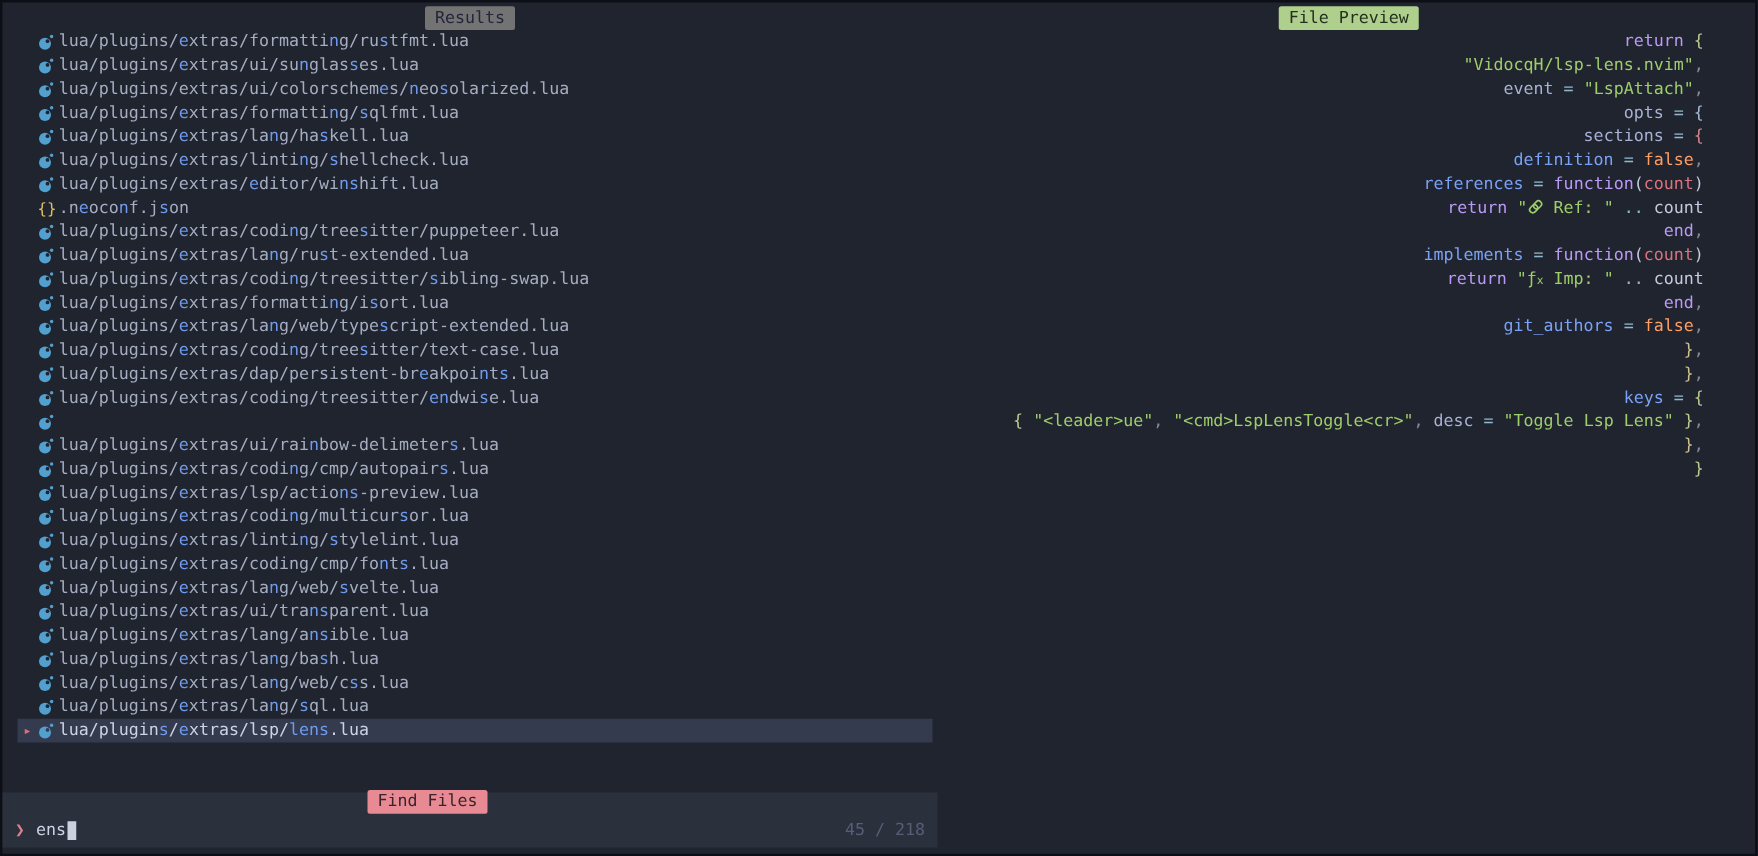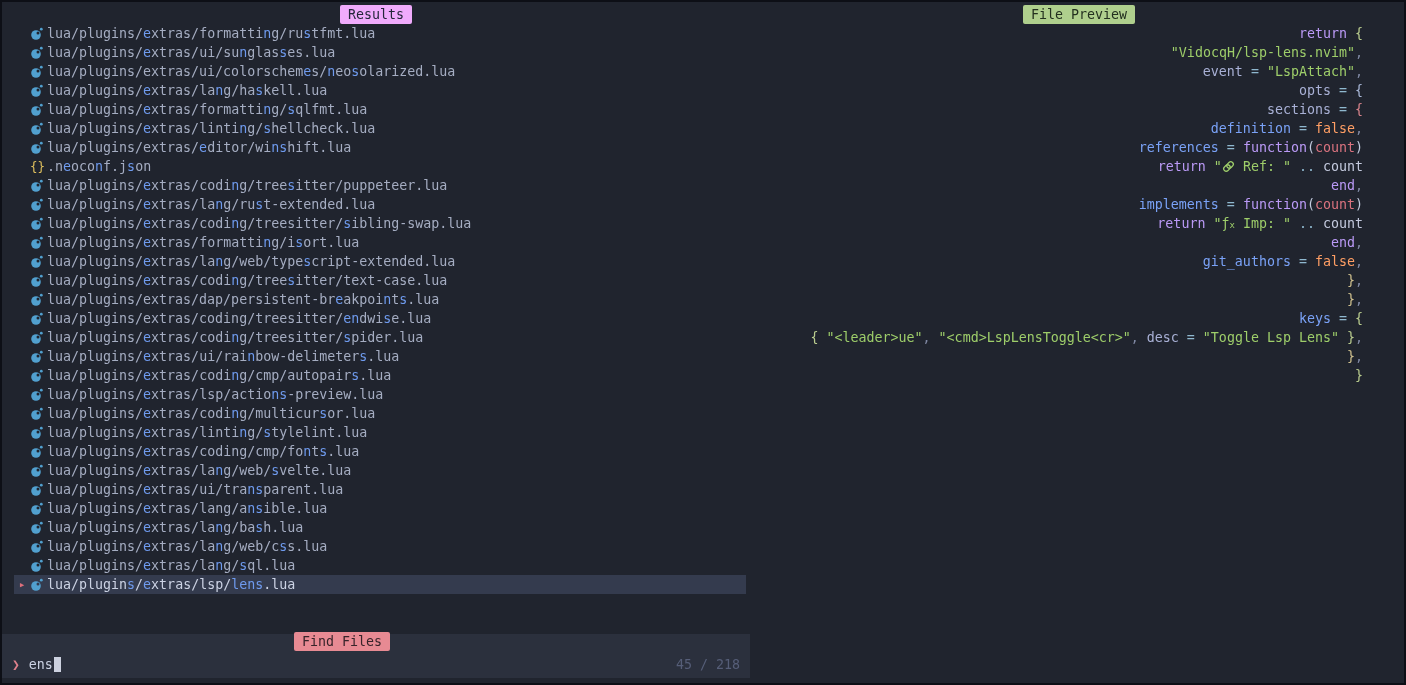--- a/index.html
+++ b/index.html
@@ -52,21 +52,21 @@
     background:var(--cursor);vertical-align:text-bottom;
   }
   .counter{margin-left:auto;color:var(--dim);}
 </style>
 </head>
 <body>
 
 <div class="screen">
 
   <div class="badge-row" style="left:0;top:3px;width:748px;">
-    <span class="badge badge-results" style="background: #f0abfc; color: rgb(35, 38, 58);">Results</span>
+    <span class="badge badge-results" style="background: #737373; color: rgb(35, 38, 58);">Results</span>
   </div>
 
   <div class="badge-row" style="left:750px;top:3px;width:654px;">
     <span class="badge badge-preview" style="background: rgb(175, 207, 141); color: rgb(35, 48, 31);">File Preview</span>
   </div>
 
   <div class="results-list" id="results">
       <div class="row"><span class="caret">▸</span><span class="ficon"><svg width="13" height="14" viewBox="0 0 13 14">
             <circle cx="6" cy="8" r="4.8" fill="#51a0cf"></circle>
             <circle cx="8" cy="5.9" r="1.5" fill="#20242e"></circle>
@@ -79,26 +79,26 @@
           </svg></span><span><span>lua/plugins/</span><span class="match">e</span><span>xtras/ui/su</span><span class="match">n</span><span>glas</span><span class="match">s</span><span>es.lua</span></span></div>
       <div class="row"><span class="caret">▸</span><span class="ficon"><svg width="13" height="14" viewBox="0 0 13 14">
             <circle cx="6" cy="8" r="4.8" fill="#51a0cf"></circle>
             <circle cx="8" cy="5.9" r="1.5" fill="#20242e"></circle>
             <circle cx="11.3" cy="2.2" r="1.4" fill="#51a0cf"></circle>
           </svg></span><span><span>lua/plugins/extras/ui/colorschem</span><span class="match">e</span><span>s/</span><span class="match">n</span><span>eo</span><span class="match">s</span><span>olarized.lua</span></span></div>
       <div class="row"><span class="caret">▸</span><span class="ficon"><svg width="13" height="14" viewBox="0 0 13 14">
             <circle cx="6" cy="8" r="4.8" fill="#51a0cf"></circle>
             <circle cx="8" cy="5.9" r="1.5" fill="#20242e"></circle>
             <circle cx="11.3" cy="2.2" r="1.4" fill="#51a0cf"></circle>
+          </svg></span><span><span>lua/plugins/</span><span class="match">e</span><span>xtras/formatti</span><span class="match">n</span><span>g/</span><span class="match">s</span><span>qlfmt.lua</span></span></div>
+      <div class="row"><span class="caret">▸</span><span class="ficon"><svg width="13" height="14" viewBox="0 0 13 14">
+            <circle cx="6" cy="8" r="4.8" fill="#51a0cf"></circle>
+            <circle cx="8" cy="5.9" r="1.5" fill="#20242e"></circle>
+            <circle cx="11.3" cy="2.2" r="1.4" fill="#51a0cf"></circle>
           </svg></span><span><span>lua/plugins/</span><span class="match">e</span><span>xtras/la</span><span class="match">n</span><span>g/ha</span><span class="match">s</span><span>kell.lua</span></span></div>
-      <div class="row"><span class="caret">▸</span><span class="ficon"><svg width="13" height="14" viewBox="0 0 13 14">
-            <circle cx="6" cy="8" r="4.8" fill="#51a0cf"></circle>
-            <circle cx="8" cy="5.9" r="1.5" fill="#20242e"></circle>
-            <circle cx="11.3" cy="2.2" r="1.4" fill="#51a0cf"></circle>
-          </svg></span><span><span>lua/plugins/</span><span class="match">e</span><span>xtras/formatti</span><span class="match">n</span><span>g/</span><span class="match">s</span><span>qlfmt.lua</span></span></div>
       <div class="row"><span class="caret">▸</span><span class="ficon"><svg width="13" height="14" viewBox="0 0 13 14">
             <circle cx="6" cy="8" r="4.8" fill="#51a0cf"></circle>
             <circle cx="8" cy="5.9" r="1.5" fill="#20242e"></circle>
             <circle cx="11.3" cy="2.2" r="1.4" fill="#51a0cf"></circle>
           </svg></span><span><span>lua/plugins/</span><span class="match">e</span><span>xtras/linti</span><span class="match">n</span><span>g/</span><span class="match">s</span><span>hellcheck.lua</span></span></div>
       <div class="row"><span class="caret">▸</span><span class="ficon"><svg width="13" height="14" viewBox="0 0 13 14">
             <circle cx="6" cy="8" r="4.8" fill="#51a0cf"></circle>
             <circle cx="8" cy="5.9" r="1.5" fill="#20242e"></circle>
             <circle cx="11.3" cy="2.2" r="1.4" fill="#51a0cf"></circle>
           </svg></span><span><span>lua/plugins/extras/</span><span class="match">e</span><span>ditor/wi</span><span class="match">n</span><span class="match">s</span><span>hift.lua</span></span></div>
@@ -140,21 +140,21 @@
           </svg></span><span><span>lua/plugins/extras/dap/persistent-br</span><span class="match">e</span><span>akpoi</span><span class="match">n</span><span>t</span><span class="match">s</span><span>.lua</span></span></div>
       <div class="row"><span class="caret">▸</span><span class="ficon"><svg width="13" height="14" viewBox="0 0 13 14">
             <circle cx="6" cy="8" r="4.8" fill="#51a0cf"></circle>
             <circle cx="8" cy="5.9" r="1.5" fill="#20242e"></circle>
             <circle cx="11.3" cy="2.2" r="1.4" fill="#51a0cf"></circle>
           </svg></span><span><span>lua/plugins/extras/coding/treesitter/</span><span class="match">e</span><span class="match">n</span><span>dwi</span><span class="match">s</span><span>e.lua</span></span></div>
       <div class="row"><span class="caret">▸</span><span class="ficon"><svg width="13" height="14" viewBox="0 0 13 14">
             <circle cx="6" cy="8" r="4.8" fill="#51a0cf"></circle>
             <circle cx="8" cy="5.9" r="1.5" fill="#20242e"></circle>
             <circle cx="11.3" cy="2.2" r="1.4" fill="#51a0cf"></circle>
-          </svg></span><span><span>lua/plugins/</span><span class="match">e</span><span>xtras/codi</span><span class="match">n</span><span>g/treesitter/</span><span class="match">s</span><span>pider.lua</span></span></div>
+          </svg></span></div>
       <div class="row"><span class="caret">▸</span><span class="ficon"><svg width="13" height="14" viewBox="0 0 13 14">
             <circle cx="6" cy="8" r="4.8" fill="#51a0cf"></circle>
             <circle cx="8" cy="5.9" r="1.5" fill="#20242e"></circle>
             <circle cx="11.3" cy="2.2" r="1.4" fill="#51a0cf"></circle>
           </svg></span><span><span>lua/plugins/</span><span class="match">e</span><span>xtras/ui/rai</span><span class="match">n</span><span>bow-delimeter</span><span class="match">s</span><span>.lua</span></span></div>
       <div class="row"><span class="caret">▸</span><span class="ficon"><svg width="13" height="14" viewBox="0 0 13 14">
             <circle cx="6" cy="8" r="4.8" fill="#51a0cf"></circle>
             <circle cx="8" cy="5.9" r="1.5" fill="#20242e"></circle>
             <circle cx="11.3" cy="2.2" r="1.4" fill="#51a0cf"></circle>
           </svg></span><span><span>lua/plugins/</span><span class="match">e</span><span>xtras/codi</span><span class="match">n</span><span>g/cmp/autopair</span><span class="match">s</span><span>.lua</span></span></div>

